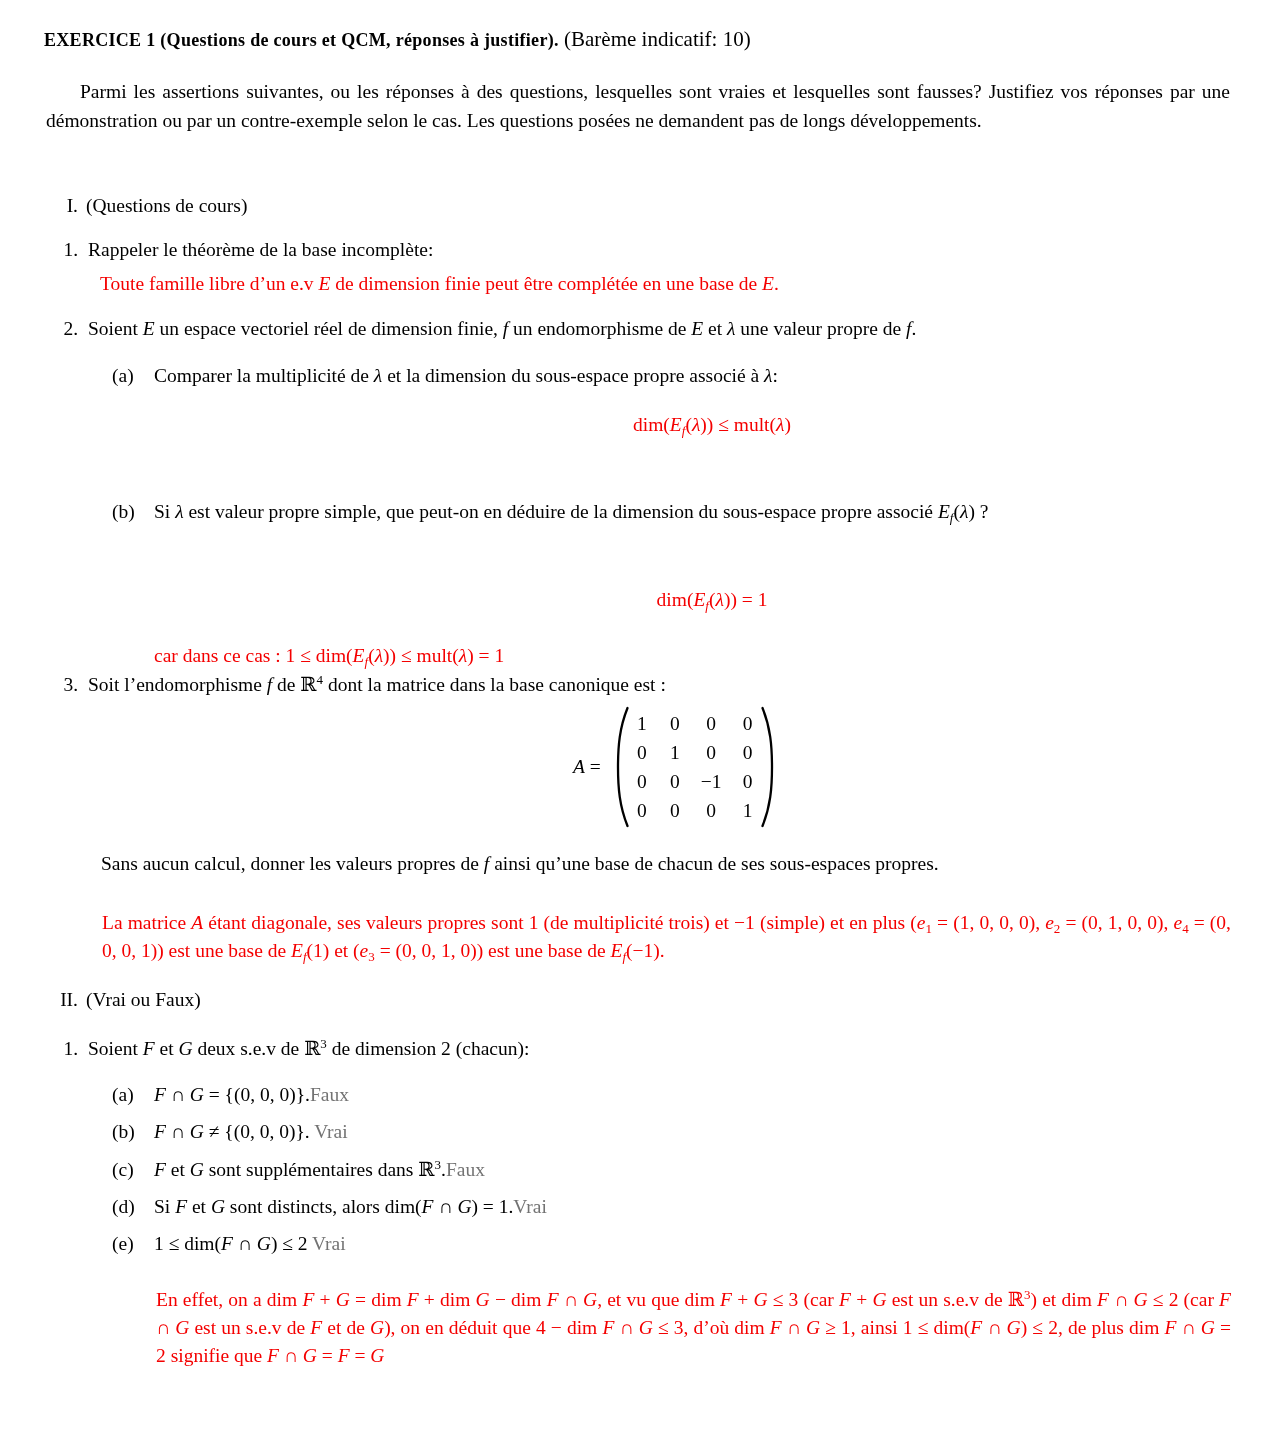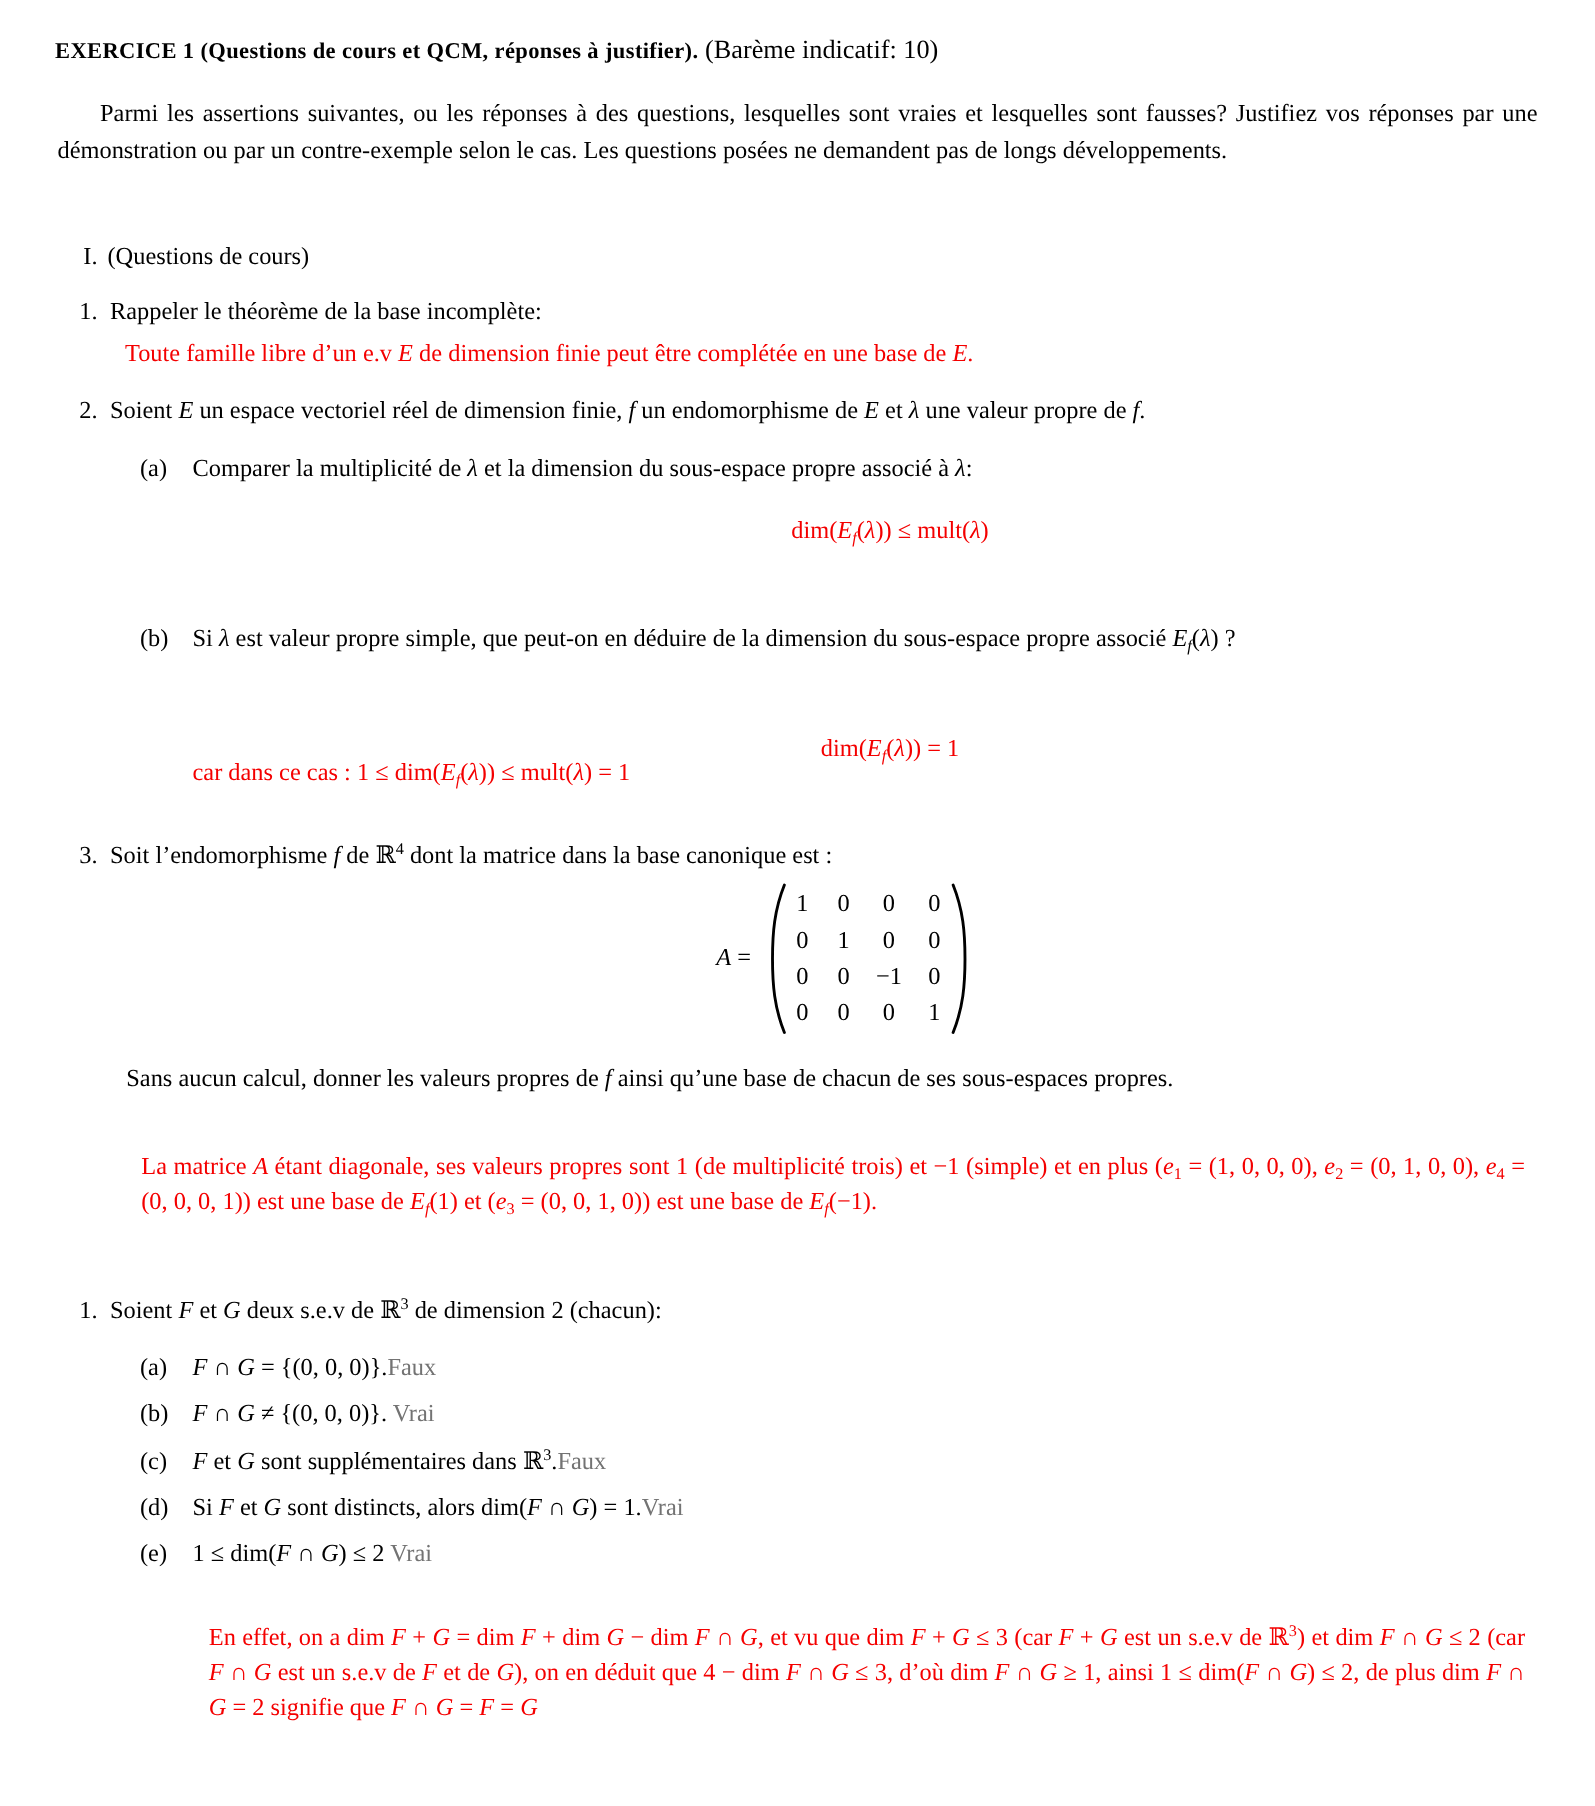--- a/index.html
+++ b/index.html
@@ -11,21 +11,21 @@
   .b{font-weight:bold;font-size:18px;letter-spacing:0.3px;}
   .note{font-size:21px;}
   .intro{margin:2px;text-align:justify;text-indent:34px;line-height:28.5px;}
   .row{display:flex;align-items:baseline;}
   .rlab{flex:none;width:34px;text-align:right;margin-right:8px;}
   .qnum{flex:none;width:34px;text-align:right;margin-right:10px;}
   .sub{padding-left:68px;}
   .slab{flex:none;width:30px;margin-right:12px;}
   .red{color:#f40000;}
   .formula{text-align:center;transform:translateX(74px);}
-  .just{text-align:justify;margin:12px;line-height:28px;}
+  .just{text-align:justify;margin:1px;line-height:28px;}
   .matrix-wrap{position:absolute;display:flex;align-items:center;}
   .mlabel{margin-right:14px;}
   .paren{flex:none;}
   .paren-l{margin-right:5px;}
   .paren-r{margin-left:5px;}
   .mgrid{display:grid;grid-template-columns:repeat(4,minmax(14px,auto));column-gap:19px;justify-items:center;align-items:center;}
   .mgrid div{height:29px;line-height:29px;}
   .rs-i{font-style:italic;}
   .rs-sub{font-style:italic;font-size:13px;vertical-align:-4px;line-height:0;}
   .rs-subr{font-size:13px;vertical-align:-4px;line-height:0;}
@@ -67,21 +67,21 @@
 
   <div class="blk red formula" style="top:411px"><span>dim(</span><span class="rs-i">E</span><span class="rs-sub">f</span><span>(</span><span class="rs-i">λ</span><span>)) ≤ mult(</span><span class="rs-i">λ</span><span>)</span></div>
 
   <div class="blk row sub" style="top:498px">
     <span class="slab">(b)</span>
     <span><span>Si </span><span class="rs-i">λ</span><span> est valeur propre simple, que peut-on en déduire de la dimension du sous-espace propre associé </span><span class="rs-i">E</span><span class="rs-sub">f</span><span>(</span><span class="rs-i">λ</span><span>) ?</span></span>
   </div>
 
   <div class="blk red formula" style="top:586px"><span>dim(</span><span class="rs-i">E</span><span class="rs-sub">f</span><span>(</span><span class="rs-i">λ</span><span>)) = 1</span></div>
 
-  <div class="blk red" style="top:605px;left:154px"><span>car dans ce cas : 1 ≤ dim(</span><span class="rs-i">E</span><span class="rs-sub">f</span><span>(</span><span class="rs-i">λ</span><span>)) ≤ mult(</span><span class="rs-i">λ</span><span>) = 1</span></div>
+  <div class="blk red" style="top:642px;left:154px"><span>car dans ce cas : 1 ≤ dim(</span><span class="rs-i">E</span><span class="rs-sub">f</span><span>(</span><span class="rs-i">λ</span><span>)) ≤ mult(</span><span class="rs-i">λ</span><span>) = 1</span></div>
 
   <div class="blk row" style="top:671px">
     <span class="qnum">3.</span>
     <span><span>Soit l’endomorphisme </span><span class="rs-i">f</span><span> de </span><span>ℝ</span><span class="rs-sup">4</span><span> dont la matrice dans la base canonique est :</span></span>
   </div>
 
   <div class="matrix-wrap" style="top:706px;left:573px">
     <span class="mlabel"><span class="rs-i">A</span><span> =</span></span>
     <svg class="paren paren-l" width="15" height="122" viewBox="0 0 15 122">
       <path d="M 12.5,2 C 4.5,22 3,40 3,61 C 3,82 4.5,100 12.5,120" fill="none" stroke="#000" stroke-width="2.3" stroke-linecap="round"></path>
@@ -106,20 +106,24 @@
       </div>
     <svg class="paren paren-r" width="15" height="122" viewBox="0 0 15 122">
       <path d="M 2.5,2 C 10.5,22 12,40 12,61 C 12,82 10.5,100 2.5,120" fill="none" stroke="#000" stroke-width="2.3" stroke-linecap="round"></path>
     </svg>
   </div>
 
   <div class="blk" style="top:850px;left:101px"><span>Sans aucun calcul, donner les valeurs propres de </span><span class="rs-i">f</span><span> ainsi qu’une base de chacun de ses sous-espaces propres.</span></div>
 
   <p class="blk red just" style="top:908px;left:101px"><span>La matrice </span><span class="rs-i">A</span><span> étant diagonale, ses valeurs propres sont 1 (de multiplicité trois) et −1 (simple) et en plus (</span><span class="rs-i">e</span><span class="rs-subr">1</span><span> = (1, 0, 0, 0), </span><span class="rs-i">e</span><span class="rs-subr">2</span><span> = (0, 1, 0, 0), </span><span class="rs-i">e</span><span class="rs-subr">4</span><span> = (0, 0, 0, 1)) est une base de </span><span class="rs-i">E</span><span class="rs-sub">f</span><span>(1) et (</span><span class="rs-i">e</span><span class="rs-subr">3</span><span> = (0, 0, 1, 0)) est une base de </span><span class="rs-i">E</span><span class="rs-sub">f</span><span>(−1).</span></p>
 
+  <div class="blk row" style="top:986px">
+    <span class="rlab">II.</span>
+    <span>(Vrai ou Faux)</span>
+  </div>
 
   <div class="blk row" style="top:1035px">
     <span class="qnum">1.</span>
     <span><span>Soient </span><span class="rs-i">F</span><span> et </span><span class="rs-i">G</span><span> deux s.e.v de </span><span>ℝ</span><span class="rs-sup">3</span><span> de dimension 2 (chacun):</span></span>
   </div>
 
   <div class="blk row sub" style="top:1081px">
     <span class="slab">(a)</span>
     <span><span class="rs-i">F</span><span> ∩ </span><span class="rs-i">G</span><span> = {(0, 0, 0)}.</span><span class="rs-red">Faux</span></span>
   </div>

